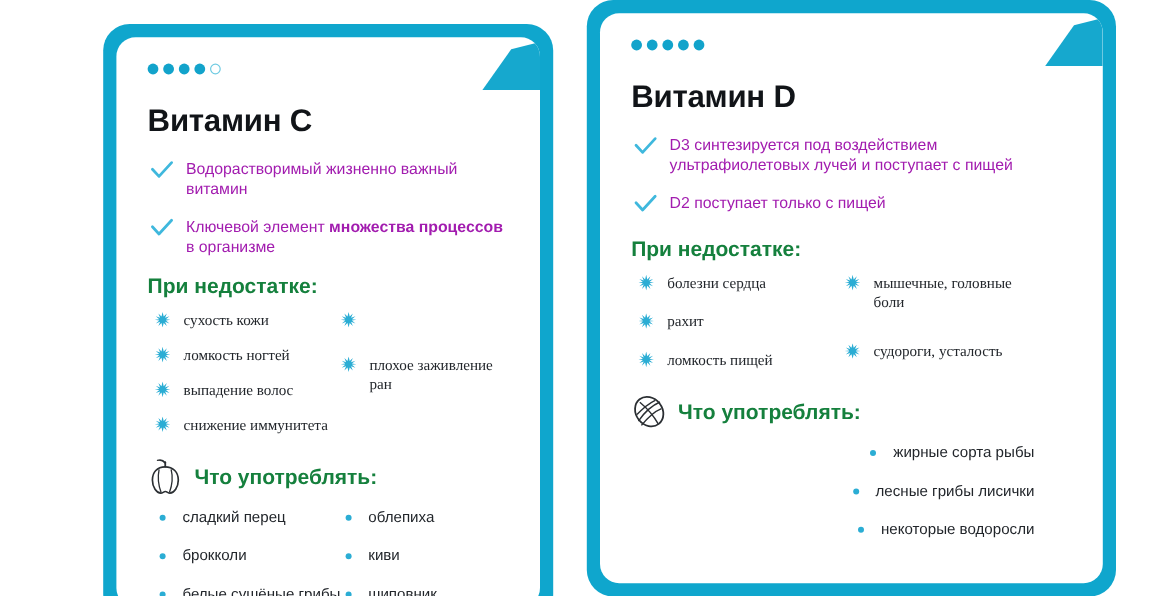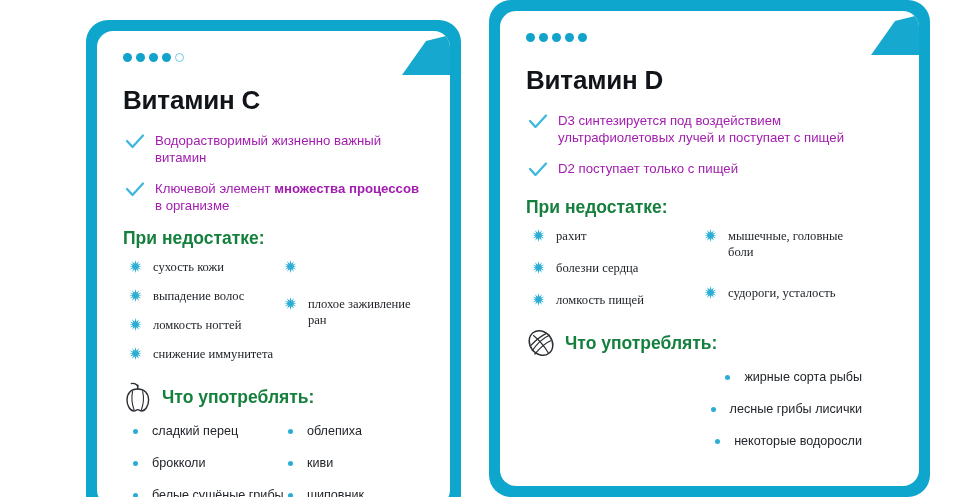--- a/index.html
+++ b/index.html
@@ -207,27 +207,27 @@
           <div class="bullet-row">
             <svg class="star" viewBox="0 0 24 24">
               <path d="M12 0 L13.7 7.1 L18.5 2.3 L15.8 8.9 L22.5 6.5 L17.1 11.1 L24 12 L17.1 12.9 L22.5 17.5 L15.8 15.1 L18.5 21.7 L13.7 16.9 L12 24 L10.3 16.9 L5.5 21.7 L8.2 15.1 L1.5 17.5 L6.9 12.9 L0 12 L6.9 11.1 L1.5 6.5 L8.2 8.9 L5.5 2.3 L10.3 7.1 Z" fill="#2BADD4"></path>
             </svg>
             <div class="label">сухость кожи</div>
           </div>
           <div class="bullet-row">
             <svg class="star" viewBox="0 0 24 24">
               <path d="M12 0 L13.7 7.1 L18.5 2.3 L15.8 8.9 L22.5 6.5 L17.1 11.1 L24 12 L17.1 12.9 L22.5 17.5 L15.8 15.1 L18.5 21.7 L13.7 16.9 L12 24 L10.3 16.9 L5.5 21.7 L8.2 15.1 L1.5 17.5 L6.9 12.9 L0 12 L6.9 11.1 L1.5 6.5 L8.2 8.9 L5.5 2.3 L10.3 7.1 Z" fill="#2BADD4"></path>
             </svg>
+            <div class="label">ломкость ногтей</div>
+          </div>
+          <div class="bullet-row">
+            <svg class="star" viewBox="0 0 24 24">
+              <path d="M12 0 L13.7 7.1 L18.5 2.3 L15.8 8.9 L22.5 6.5 L17.1 11.1 L24 12 L17.1 12.9 L22.5 17.5 L15.8 15.1 L18.5 21.7 L13.7 16.9 L12 24 L10.3 16.9 L5.5 21.7 L8.2 15.1 L1.5 17.5 L6.9 12.9 L0 12 L6.9 11.1 L1.5 6.5 L8.2 8.9 L5.5 2.3 L10.3 7.1 Z" fill="#2BADD4"></path>
+            </svg>
             <div class="label">выпадение волос</div>
-          </div>
-          <div class="bullet-row">
-            <svg class="star" viewBox="0 0 24 24">
-              <path d="M12 0 L13.7 7.1 L18.5 2.3 L15.8 8.9 L22.5 6.5 L17.1 11.1 L24 12 L17.1 12.9 L22.5 17.5 L15.8 15.1 L18.5 21.7 L13.7 16.9 L12 24 L10.3 16.9 L5.5 21.7 L8.2 15.1 L1.5 17.5 L6.9 12.9 L0 12 L6.9 11.1 L1.5 6.5 L8.2 8.9 L5.5 2.3 L10.3 7.1 Z" fill="#2BADD4"></path>
-            </svg>
-            <div class="label">ломкость ногтей</div>
           </div>
           <div class="bullet-row">
             <svg class="star" viewBox="0 0 24 24">
               <path d="M12 0 L13.7 7.1 L18.5 2.3 L15.8 8.9 L22.5 6.5 L17.1 11.1 L24 12 L17.1 12.9 L22.5 17.5 L15.8 15.1 L18.5 21.7 L13.7 16.9 L12 24 L10.3 16.9 L5.5 21.7 L8.2 15.1 L1.5 17.5 L6.9 12.9 L0 12 L6.9 11.1 L1.5 6.5 L8.2 8.9 L5.5 2.3 L10.3 7.1 Z" fill="#2BADD4"></path>
             </svg>
             <div class="label">снижение иммунитета</div>
           </div>
         </div>
         <div class="col b">
           <div class="bullet-row">
@@ -322,27 +322,27 @@
       </div>
 
       <div class="section-head" style="margin-top:18px">При недостатке:</div>
 
       <div class="grid deficiency-rows">
         <div class="col a">
           <div class="bullet-row" style="margin-bottom:16px">
             <svg class="star" viewBox="0 0 24 24">
               <path d="M12 0 L13.7 7.1 L18.5 2.3 L15.8 8.9 L22.5 6.5 L17.1 11.1 L24 12 L17.1 12.9 L22.5 17.5 L15.8 15.1 L18.5 21.7 L13.7 16.9 L12 24 L10.3 16.9 L5.5 21.7 L8.2 15.1 L1.5 17.5 L6.9 12.9 L0 12 L6.9 11.1 L1.5 6.5 L8.2 8.9 L5.5 2.3 L10.3 7.1 Z" fill="#2BADD4"></path>
             </svg>
+            <div class="label">болезни сердца</div>
+          </div>
+          <div class="bullet-row" style="margin-bottom:16px">
+            <svg class="star" viewBox="0 0 24 24">
+              <path d="M12 0 L13.7 7.1 L18.5 2.3 L15.8 8.9 L22.5 6.5 L17.1 11.1 L24 12 L17.1 12.9 L22.5 17.5 L15.8 15.1 L18.5 21.7 L13.7 16.9 L12 24 L10.3 16.9 L5.5 21.7 L8.2 15.1 L1.5 17.5 L6.9 12.9 L0 12 L6.9 11.1 L1.5 6.5 L8.2 8.9 L5.5 2.3 L10.3 7.1 Z" fill="#2BADD4"></path>
+            </svg>
             <div class="label">рахит</div>
-          </div>
-          <div class="bullet-row" style="margin-bottom:16px">
-            <svg class="star" viewBox="0 0 24 24">
-              <path d="M12 0 L13.7 7.1 L18.5 2.3 L15.8 8.9 L22.5 6.5 L17.1 11.1 L24 12 L17.1 12.9 L22.5 17.5 L15.8 15.1 L18.5 21.7 L13.7 16.9 L12 24 L10.3 16.9 L5.5 21.7 L8.2 15.1 L1.5 17.5 L6.9 12.9 L0 12 L6.9 11.1 L1.5 6.5 L8.2 8.9 L5.5 2.3 L10.3 7.1 Z" fill="#2BADD4"></path>
-            </svg>
-            <div class="label">болезни сердца</div>
           </div>
           <div class="bullet-row">
             <svg class="star" viewBox="0 0 24 24">
               <path d="M12 0 L13.7 7.1 L18.5 2.3 L15.8 8.9 L22.5 6.5 L17.1 11.1 L24 12 L17.1 12.9 L22.5 17.5 L15.8 15.1 L18.5 21.7 L13.7 16.9 L12 24 L10.3 16.9 L5.5 21.7 L8.2 15.1 L1.5 17.5 L6.9 12.9 L0 12 L6.9 11.1 L1.5 6.5 L8.2 8.9 L5.5 2.3 L10.3 7.1 Z" fill="#2BADD4"></path>
             </svg>
             <div class="label">ломкость пищей</div>
           </div>
         </div>
         <div class="col b">
           <div class="bullet-row">

